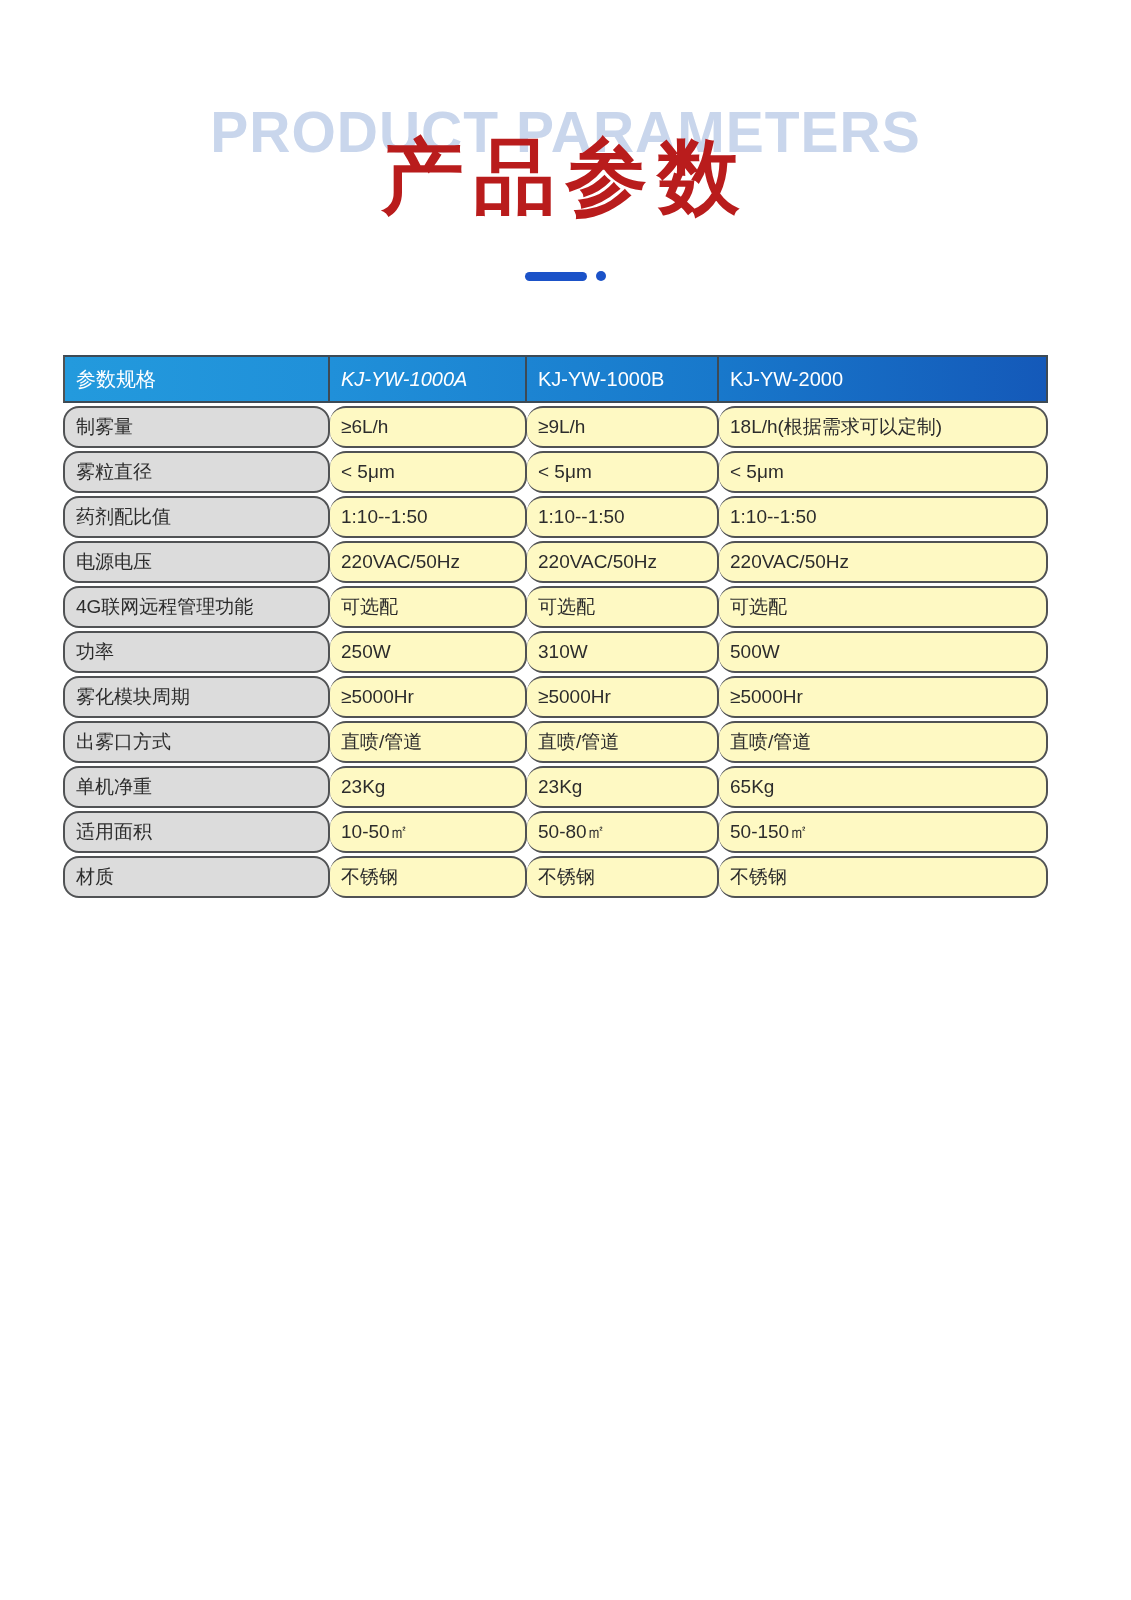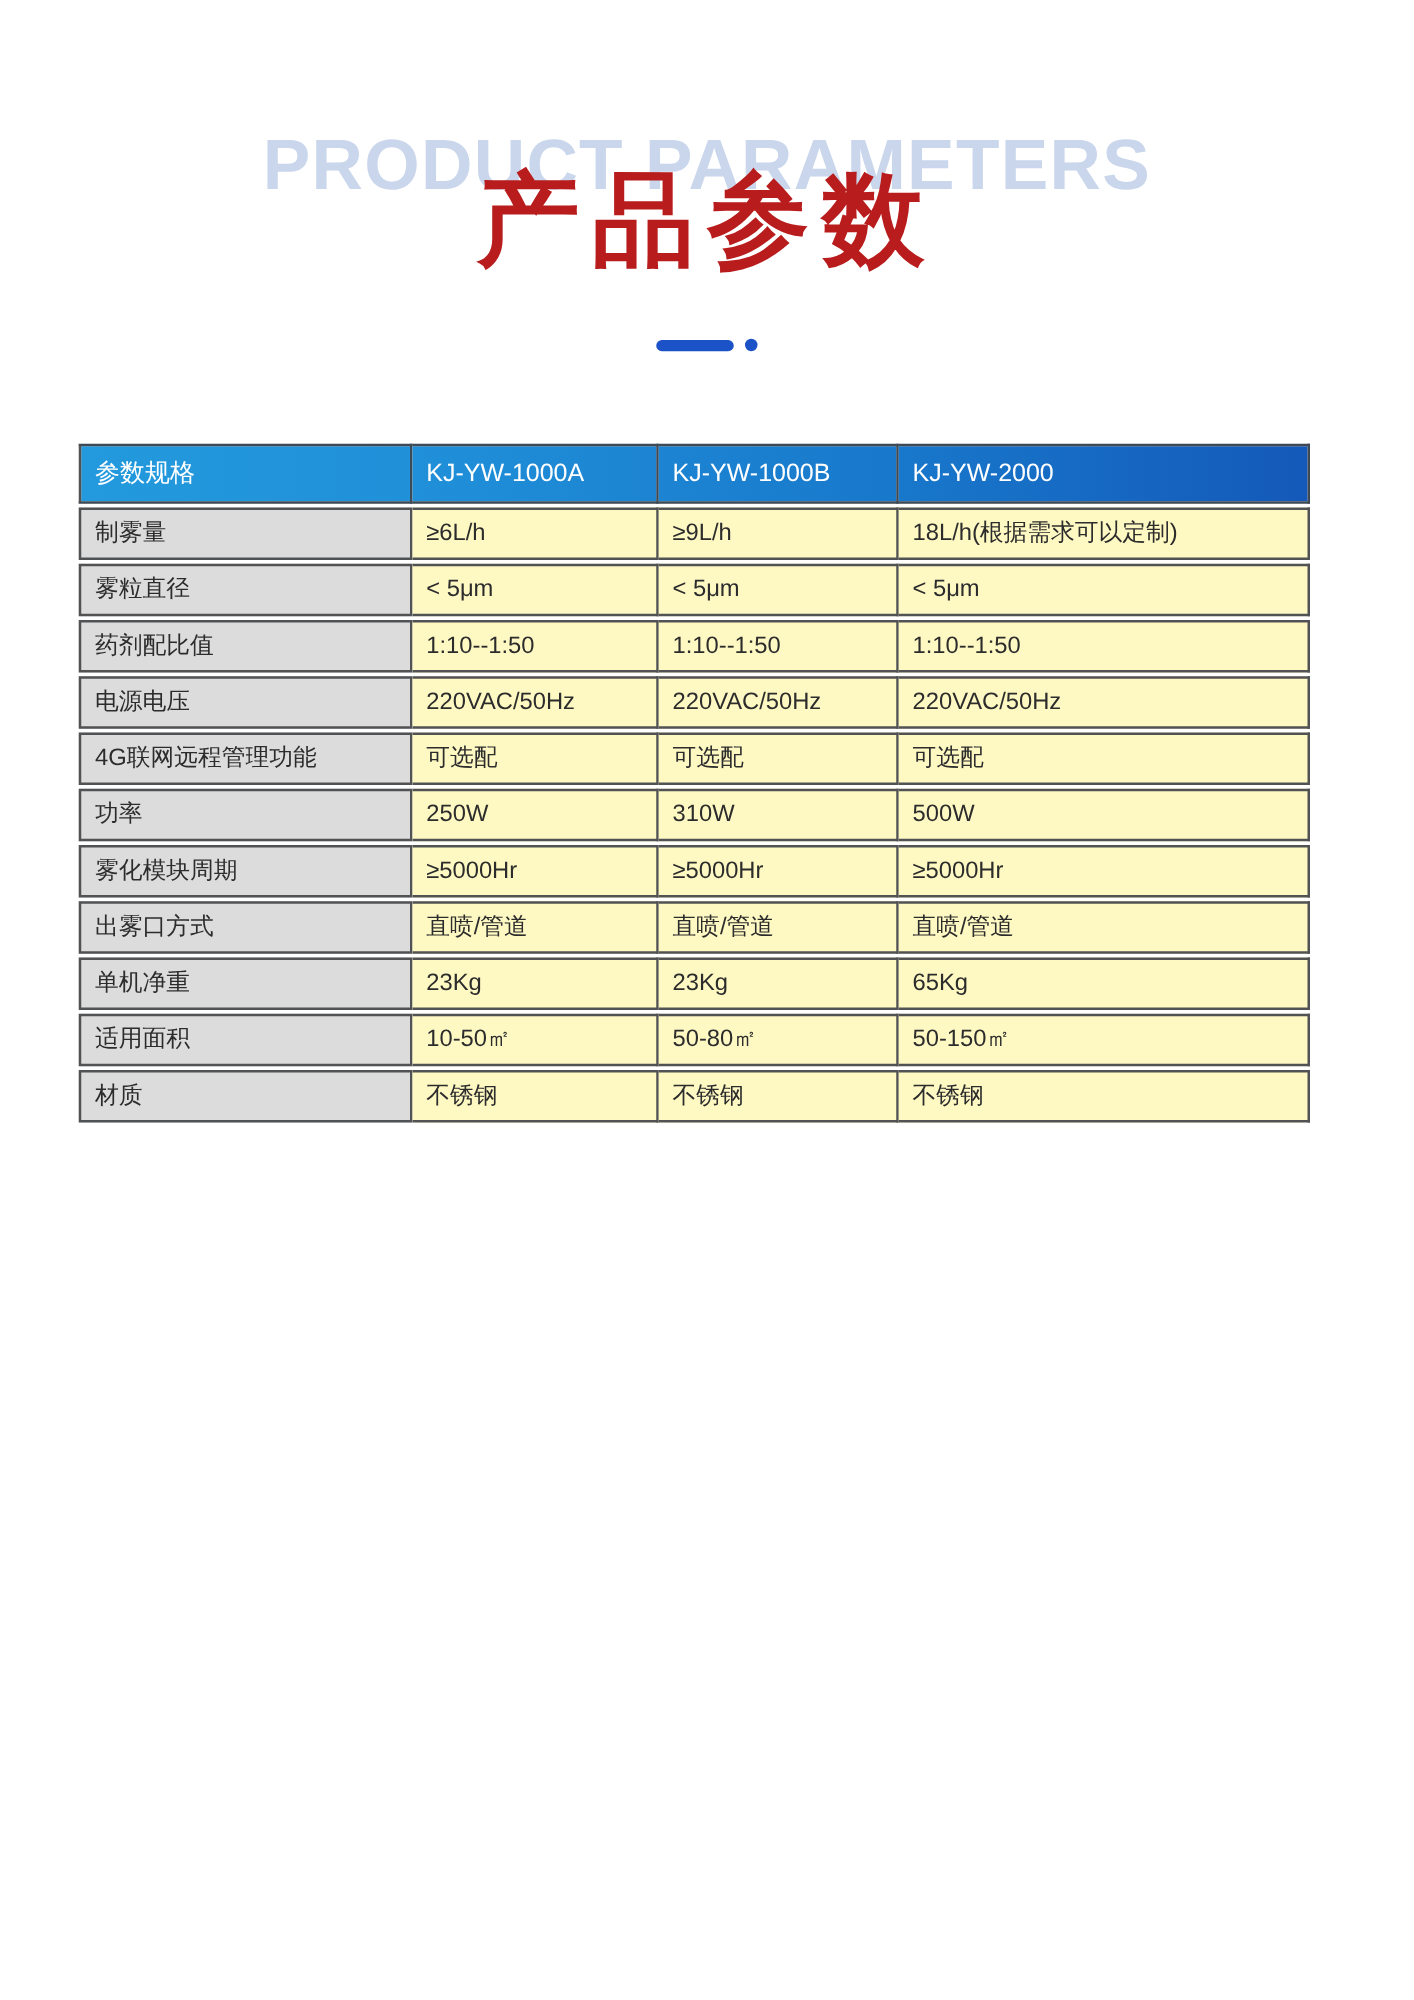--- a/index.html
+++ b/index.html
@@ -97,25 +97,25 @@
   table.params td:first-child {
     border-left: 2px solid #505254;
   }
   table.params th {
     height: 48px;
     color: #ffffff;
     font-weight: 400;
     font-size: 20px;
     border-color: #3d4a55;
   }
-  table.params td { height: 42px; }
+  table.params td { height: 42px; border-radius: 16px; }
   td.label-cell { background: #dcdcdc; }
   td.value-cell { background: #fef9c3; padding-left: 13px; }
   th.h1 { background: linear-gradient(90deg, #239add, #2090d9); }
-  th.h2 { background: linear-gradient(90deg, #2090d9, #1c84d2); }
+  th.h2 { background: linear-gradient(90deg, #2090d9, #1c84d2); font-style: italic; }
   th.h3 { background: linear-gradient(90deg, #1c84d2, #1878cb); }
   th.h4 { background: linear-gradient(90deg, #1878cb, #1459b9); }
 </style>
 </head>
 <body>
 
 <div class="page">
 
   <div class="hero-en">PRODUCT PARAMETERS</div>
   <div class="hero-cn">产品参数</div>

